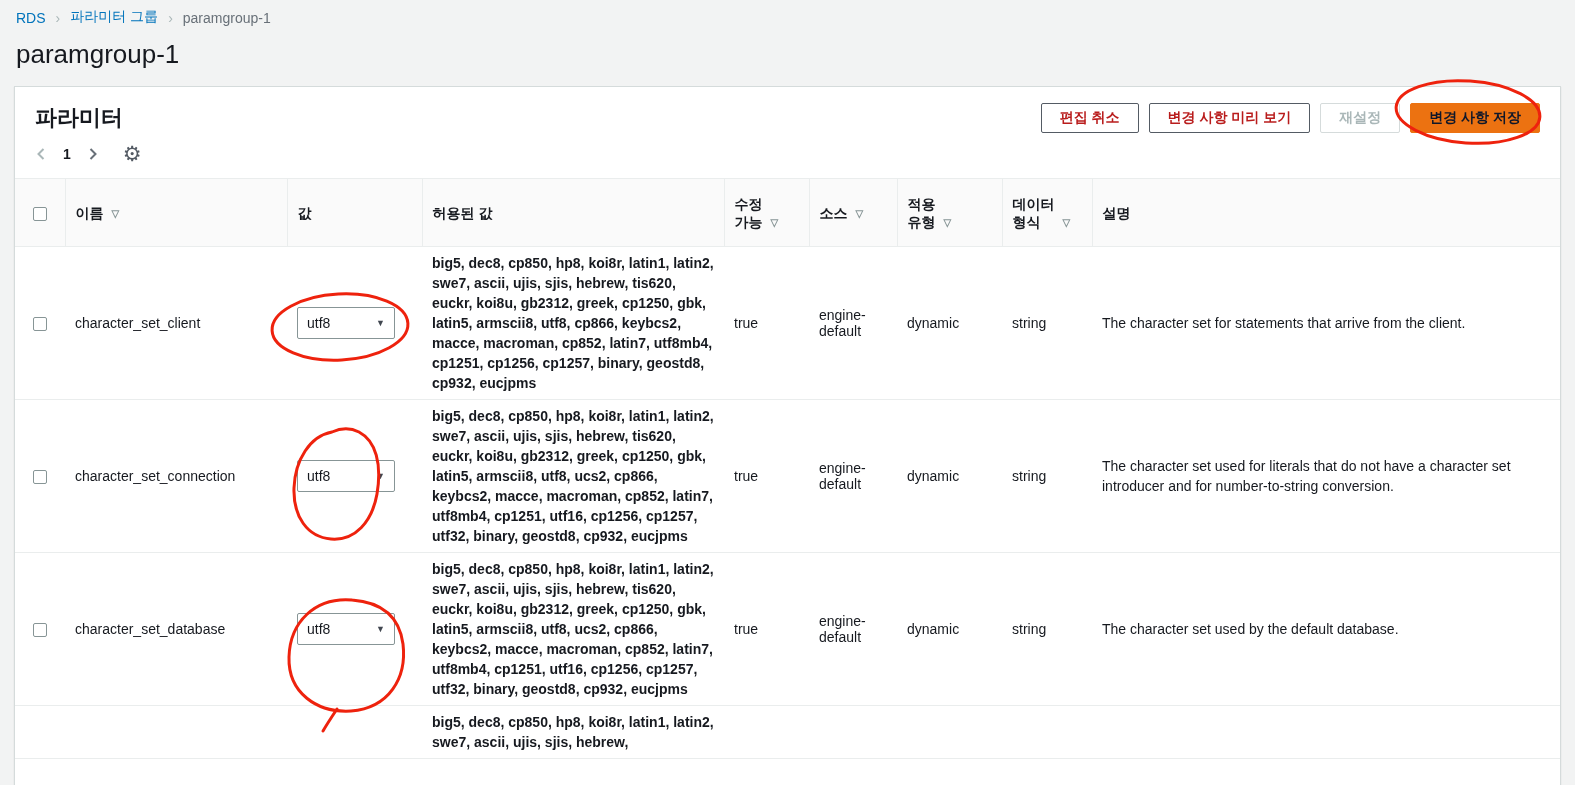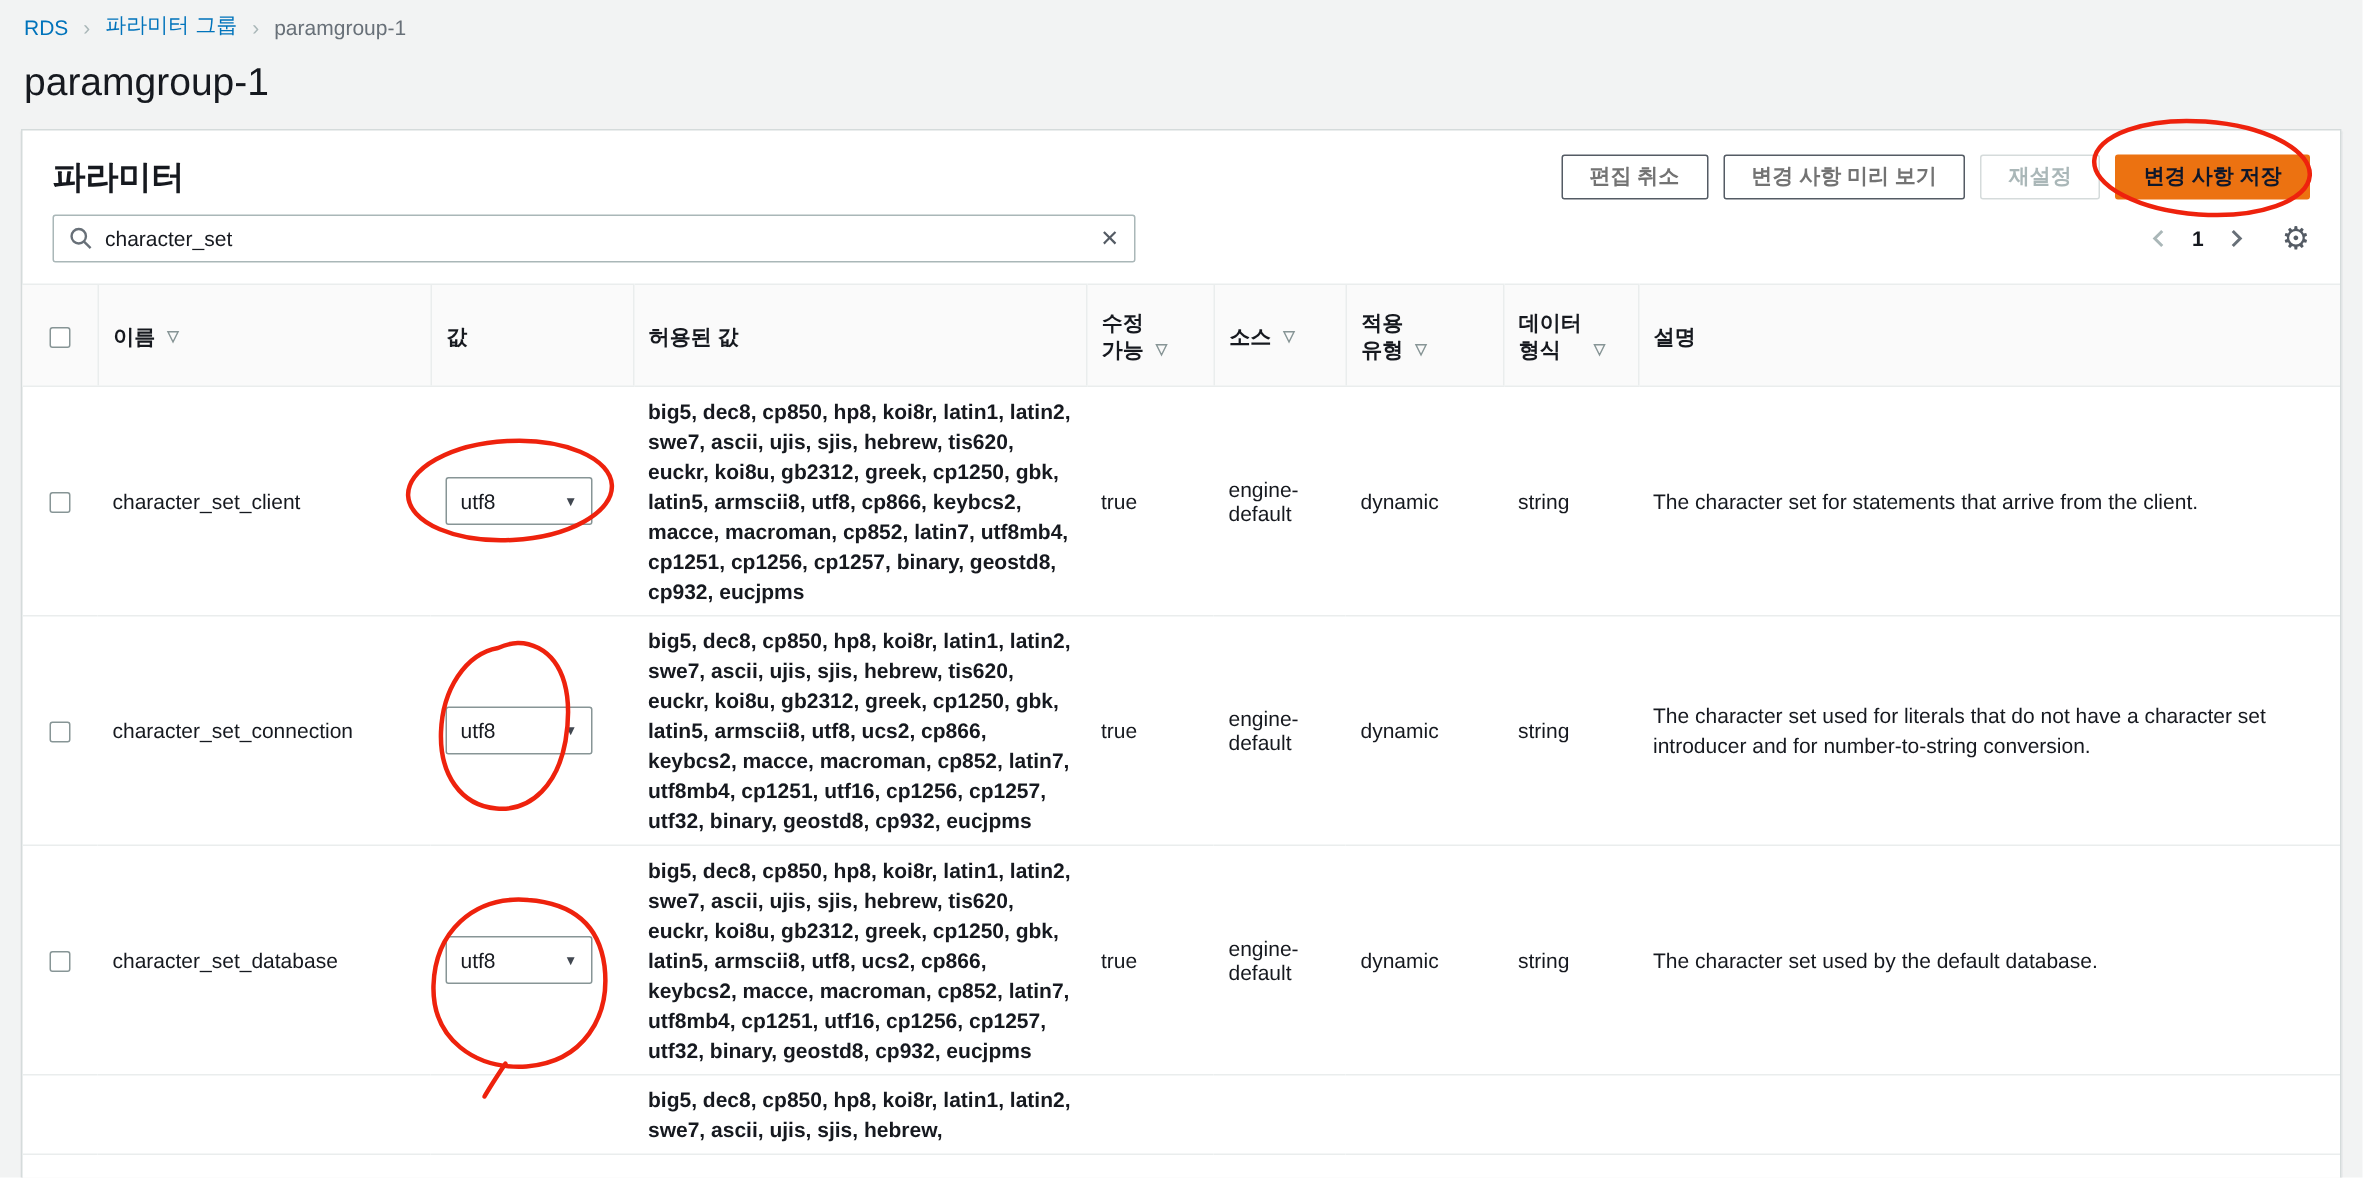--- a/index.html
+++ b/index.html
@@ -24,21 +24,21 @@
     background:#ffffff;
     border:1px solid #d5dbdb;
     box-shadow:0 1px 1px 0 rgba(0,28,36,.15);
     min-height:760px;
   }
   .panel-header { display:flex; justify-content:space-between; align-items:center; padding:16px 20px 8px 20px; }
   .panel-title { font-size:22px; font-weight:700; }
   .actions { display:flex; gap:10px; align-items:center; }
   .btn {
     height:30px; padding:0 18px; border-radius:2px; font-size:14px; font-weight:700;
-    font-family:inherit; background:#fff; border:1px solid #545b64; color:#737373; cursor:pointer; white-space:nowrap;
+    font-family:inherit; background:#fff; border:1px solid #545b64; color:#b91c1c; cursor:pointer; white-space:nowrap;
   }
   .btn.disabled { border-color:#d5dbdb; color:#aab7b8; cursor:default;text-align:center; }
   .btn.primary { background:#ec7211; border-color:#ec7211; color:#0f172a; }
 
   .toolbar { display:flex; justify-content:space-between; align-items:center; padding:2px 20px 0 20px; }
   .search {
     width:722px; height:32px; background:#fff; border:1px solid #aab7b8; border-radius:2px;
     display:flex; align-items:center; padding:0 10px; gap:8px;
   }
   .search input { flex:1; border:none; outline:none; font-size:14px; font-family:inherit; color:#16191f; background:transparent; }
@@ -99,30 +99,20 @@
     <h2 class="panel-title">파라미터</h2>
     <div class="actions">
       <button class="btn">편집 취소</button>
       <button class="btn">변경 사항 미리 보기</button>
       <button class="btn disabled">재설정</button>
       <button class="btn primary">변경 사항 저장</button>
     </div>
   </div>
 
   <div class="toolbar">
-    <div class="search">
-      <span style="display:inline-flex;">
-        <svg width="16" height="16" viewBox="0 0 16 16">
-            <circle cx="6.5" cy="6.5" r="4.8" fill="none" stroke="#687078" stroke-width="1.6"></circle>
-            <line x1="10.2" y1="10.2" x2="14.4" y2="14.4" stroke="#687078" stroke-width="1.6"></line>
-          </svg>
-      </span>
-      <input type="text" value="character_set" style="">
-      <span class="clear-x">✕</span>
-    </div>
     <div class="pagination">
       <span class="chev">
         <svg width="12" height="16" viewBox="0 0 12 16">
             <polyline points="8.5,3 3.5,8 8.5,13" fill="none" stroke="#aab7b8" stroke-width="2"></polyline>
           </svg>
       </span>
       <span class="page-num">1</span>
       <span class="chev">
         <svg width="12" height="16" viewBox="0 0 12 16">
             <polyline points="3.5,3 8.5,8 3.5,13" fill="none" stroke="#687078" stroke-width="2"></polyline>

